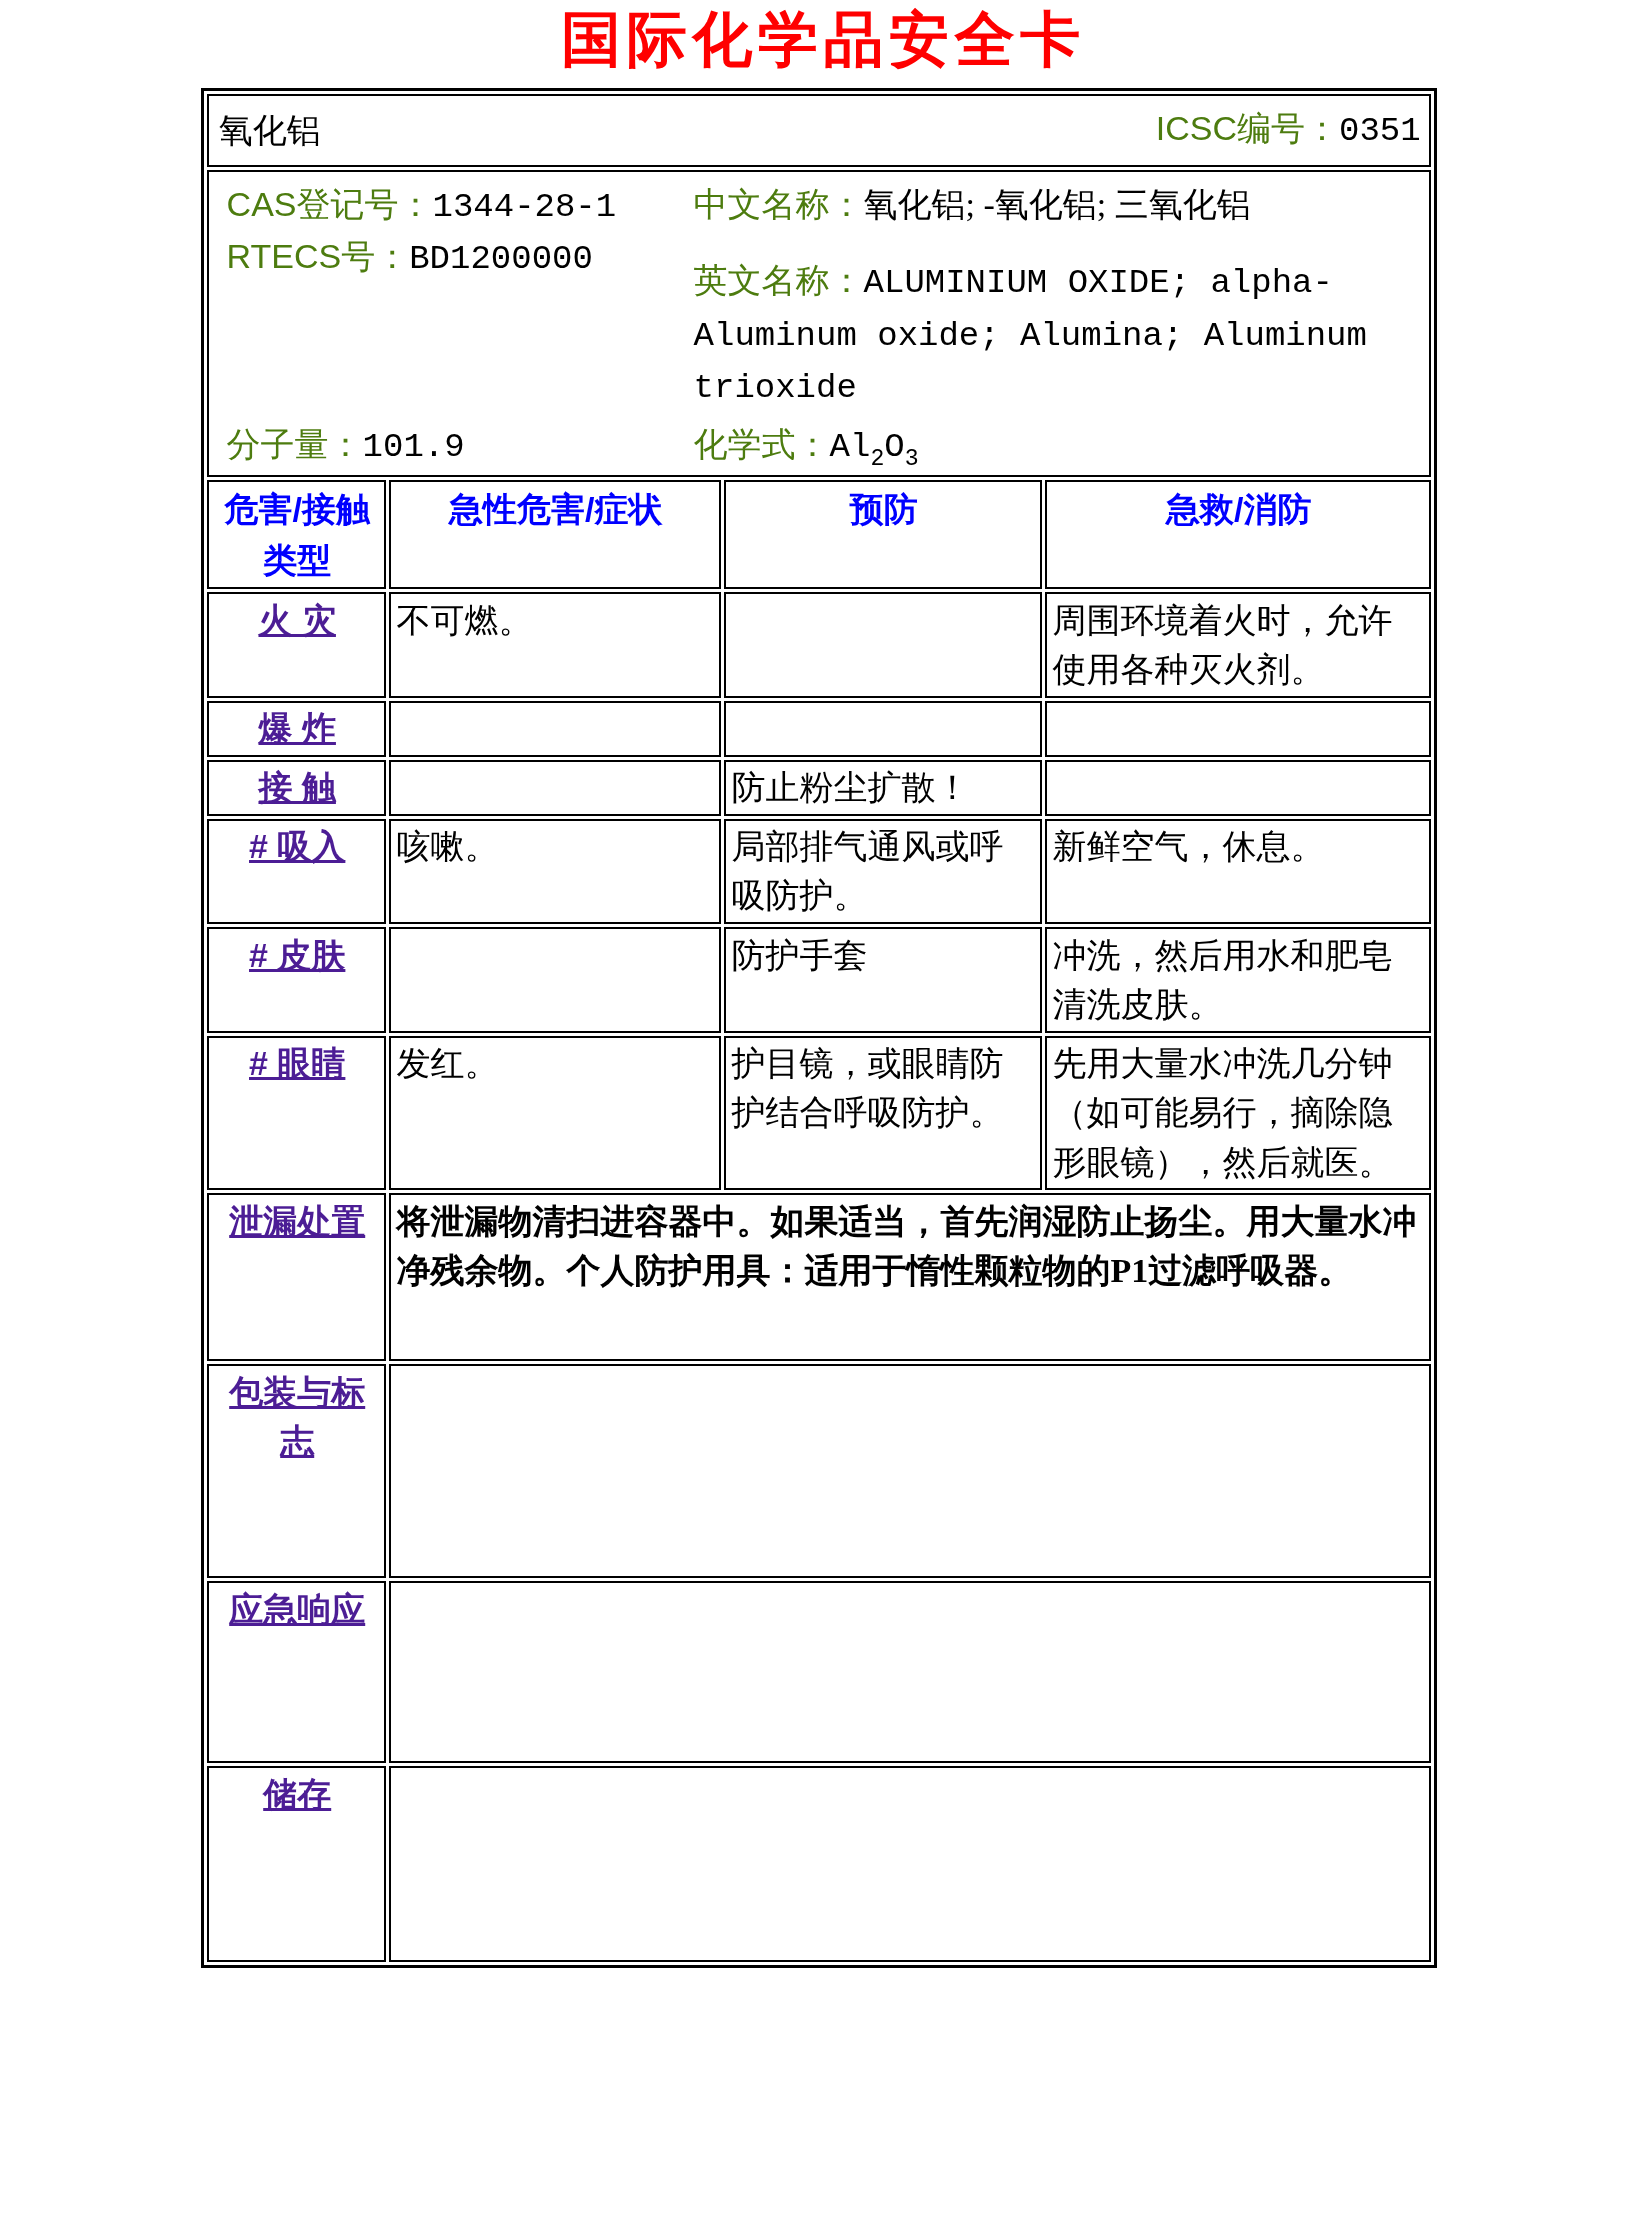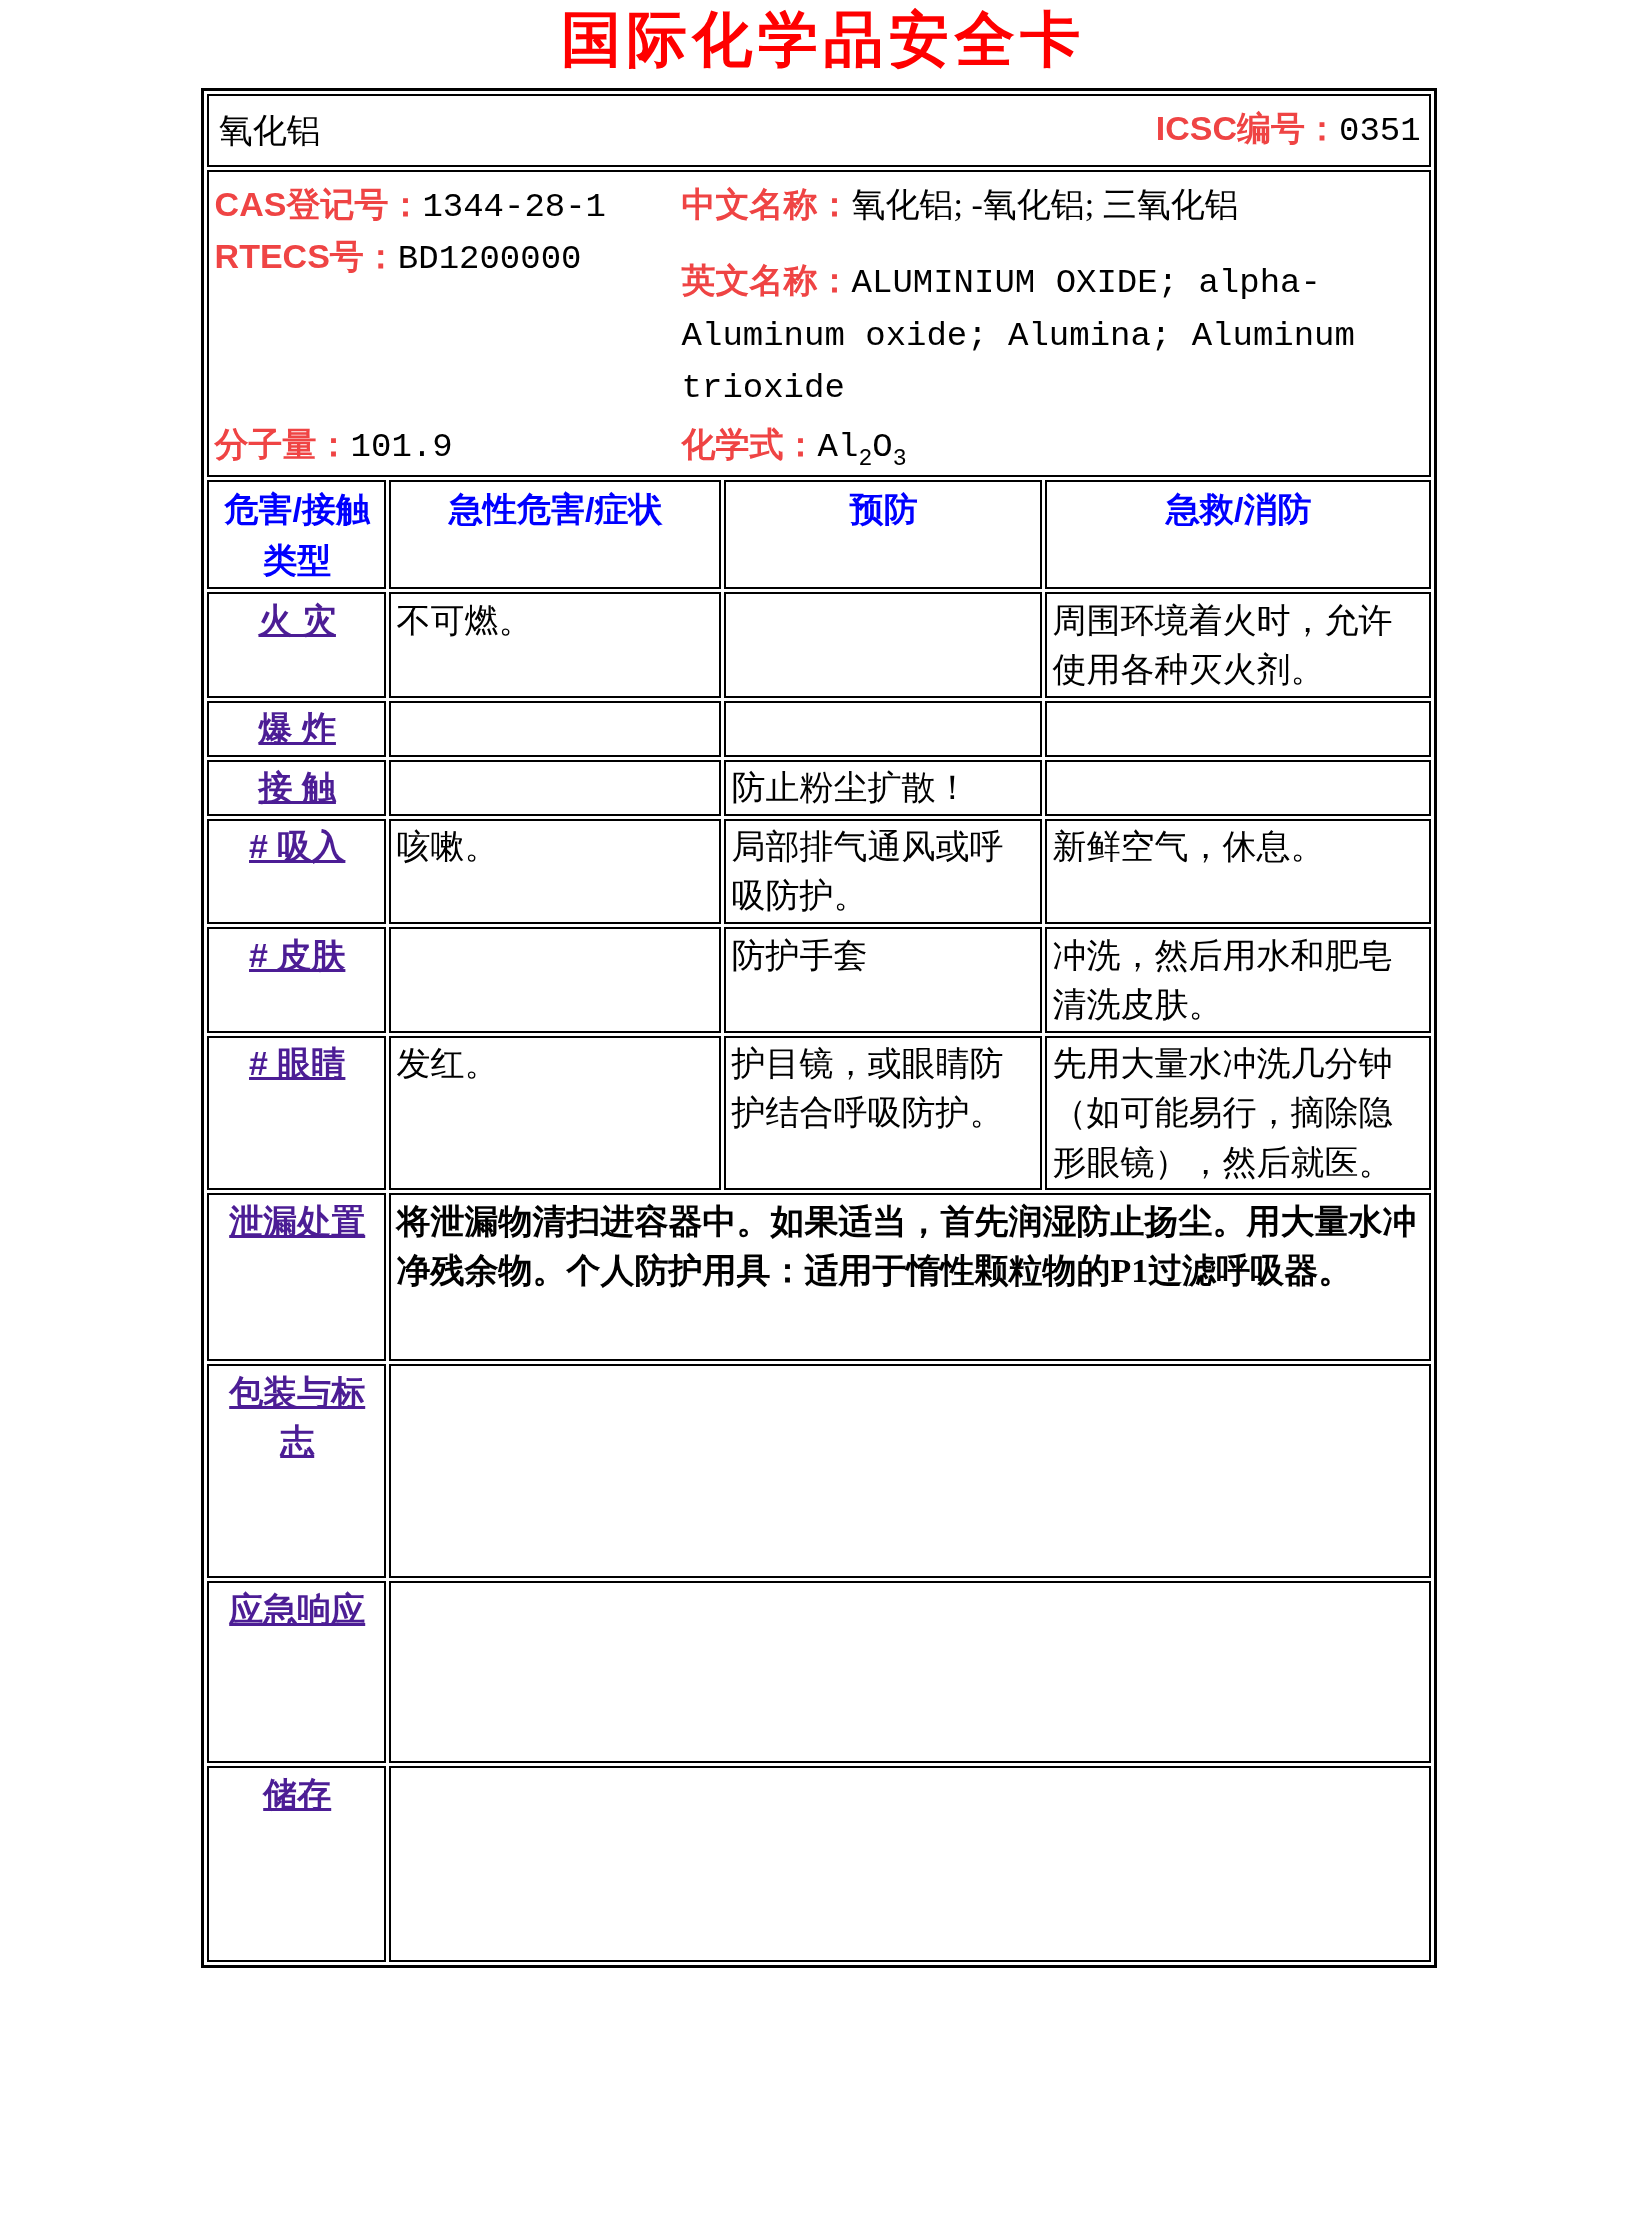--- a/index.html
+++ b/index.html
@@ -45,22 +45,22 @@
     background: #ffffff;
     padding: 1.4px 4.2px 1.4px 5.6px;
     vertical-align: top;
     line-height: 1.45;
     overflow: hidden;
     word-break: break-word;
   }
   
   .blue {
     font-family: "Liberation Sans", "DejaVu Sans", sans-serif;
-    font-weight: bold;
-    color: #ef4444;
+    font-weight: normal;
+    color: #4d7c0f;
   }
   .mono {
     font-family: "Liberation Mono", "DejaVu Sans Mono", monospace;
   }
   
   td.lab {
     text-align: center;
     vertical-align: middle;
     padding: 1.4px 1.4px;
   }
@@ -93,20 +93,21 @@
   
   .ident {
     display: flex;
     flex-direction: column;
     height: 100%;
     padding-top: 7px;
   }
   .ident-line {
     display: flex;
     align-items: flex-start;
+    margin-left: 12px;
   }
   .ident-left {
     flex: 0 0 467px;
   }
   .ident-right {
     flex: 1 1 auto;
     padding-right: 7px;
   }
   .en-offset {
     padding-top: 24px;

